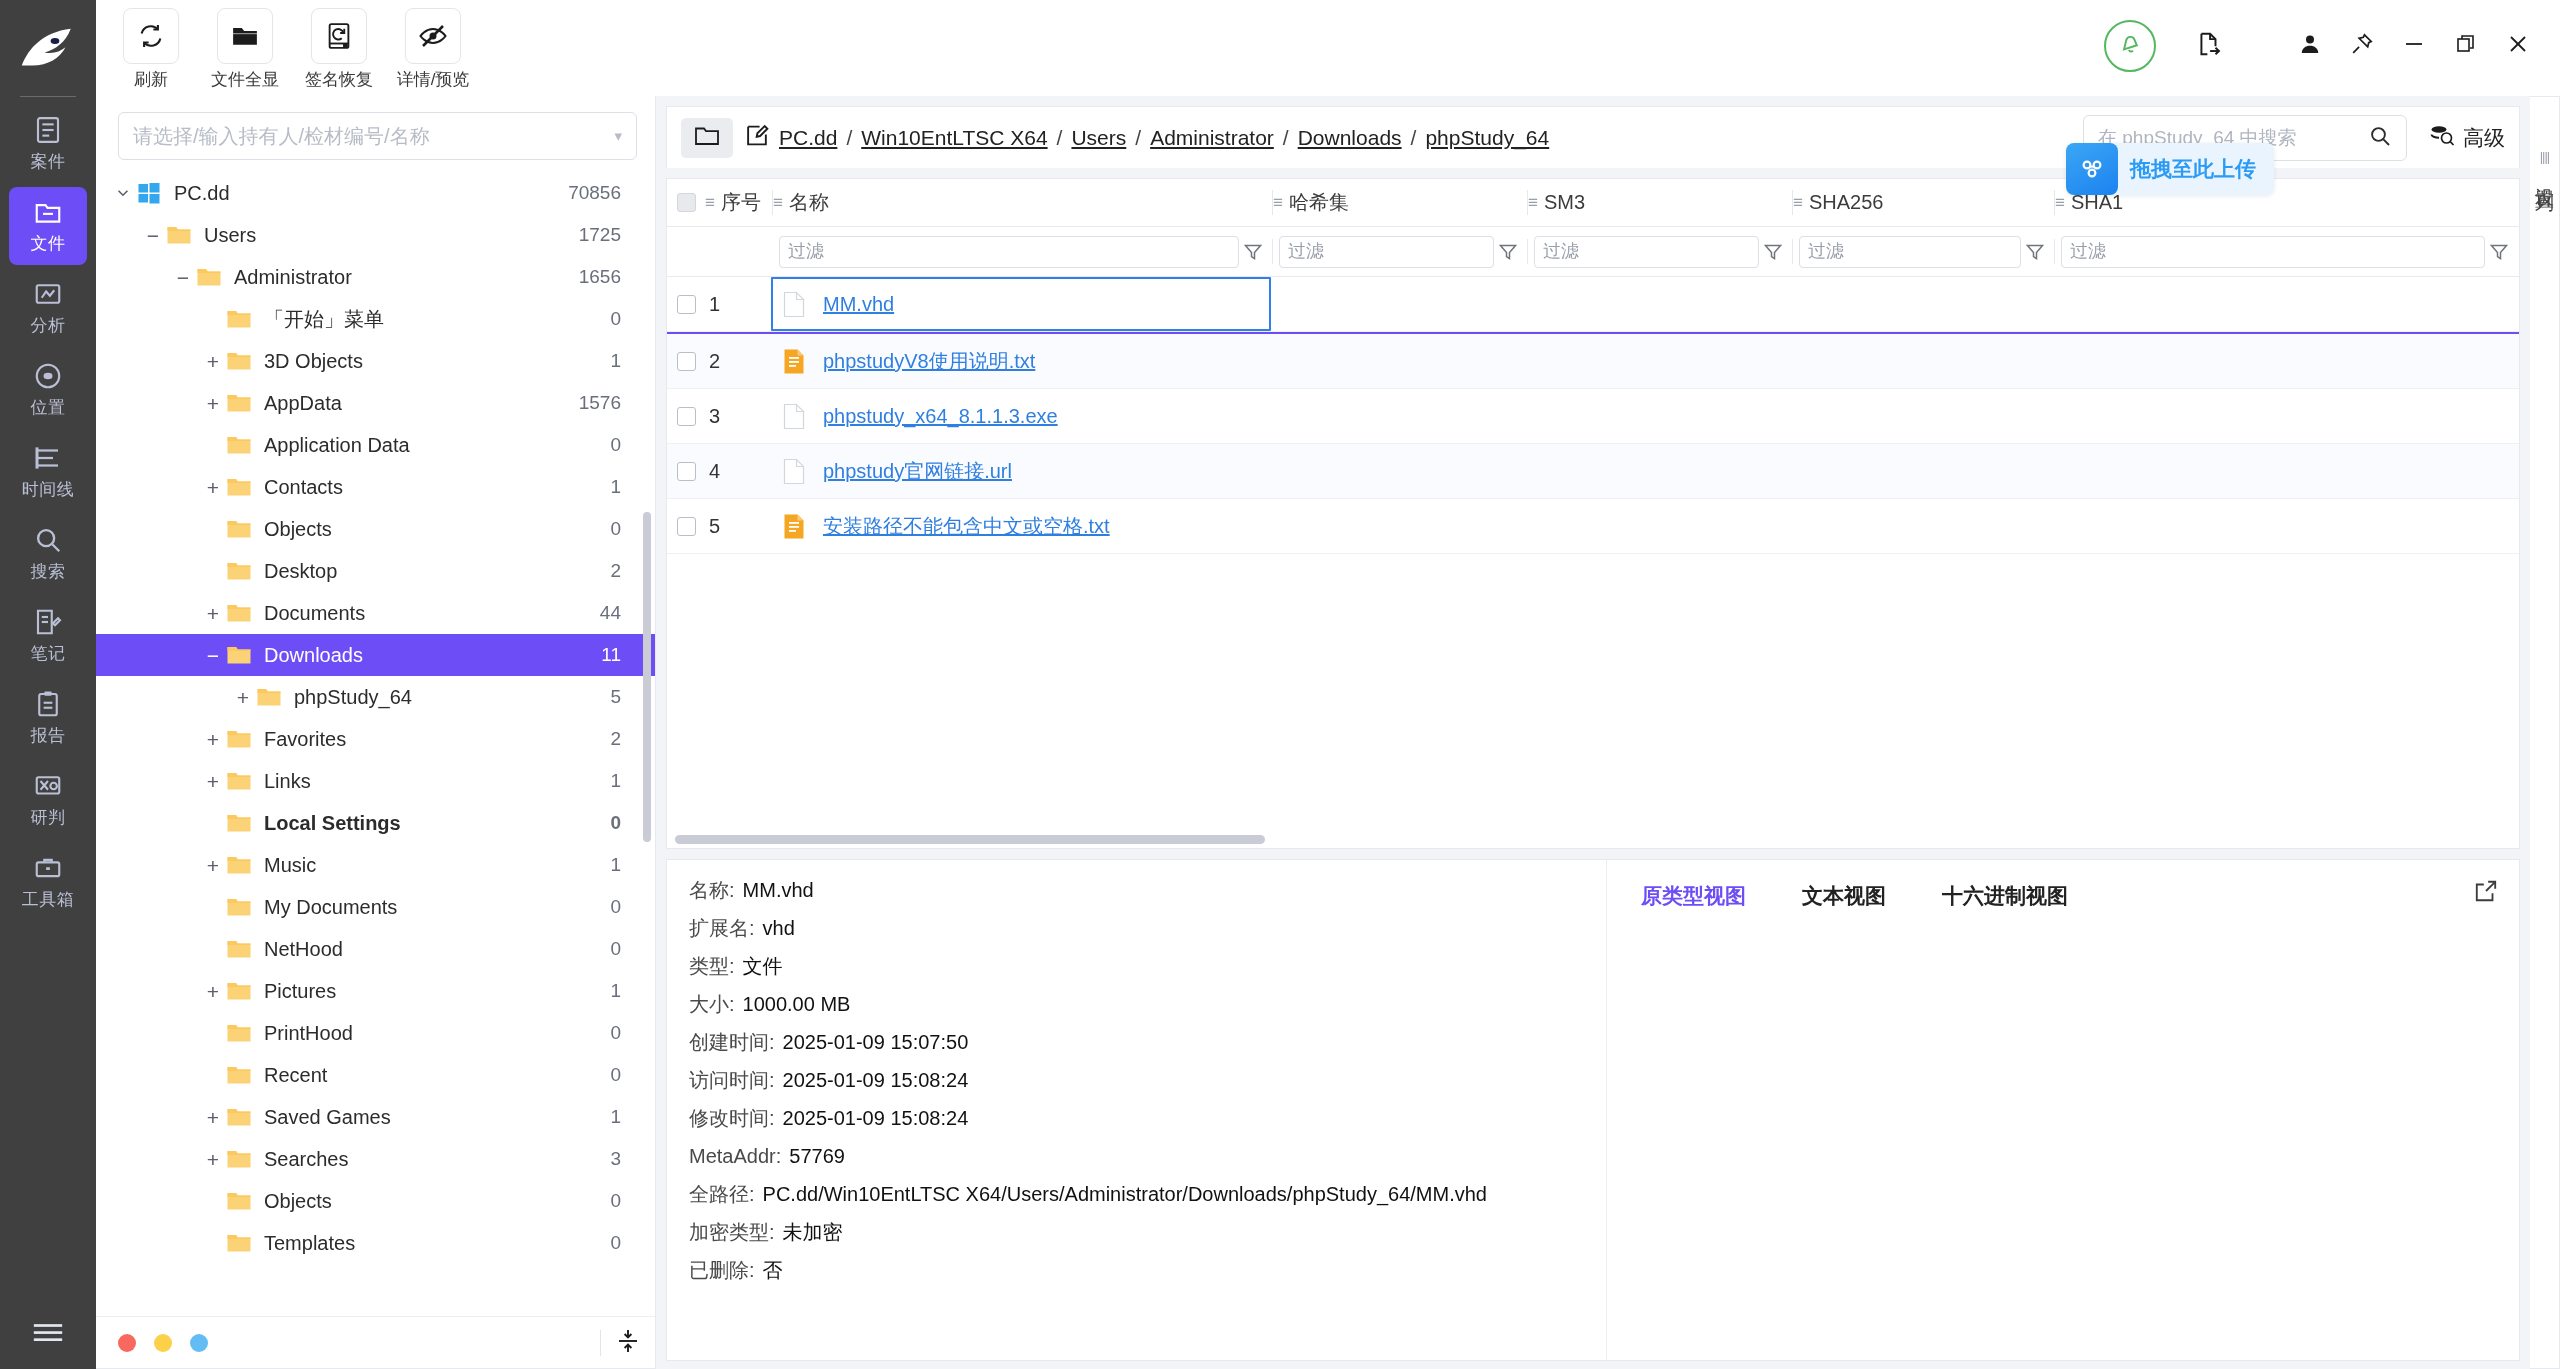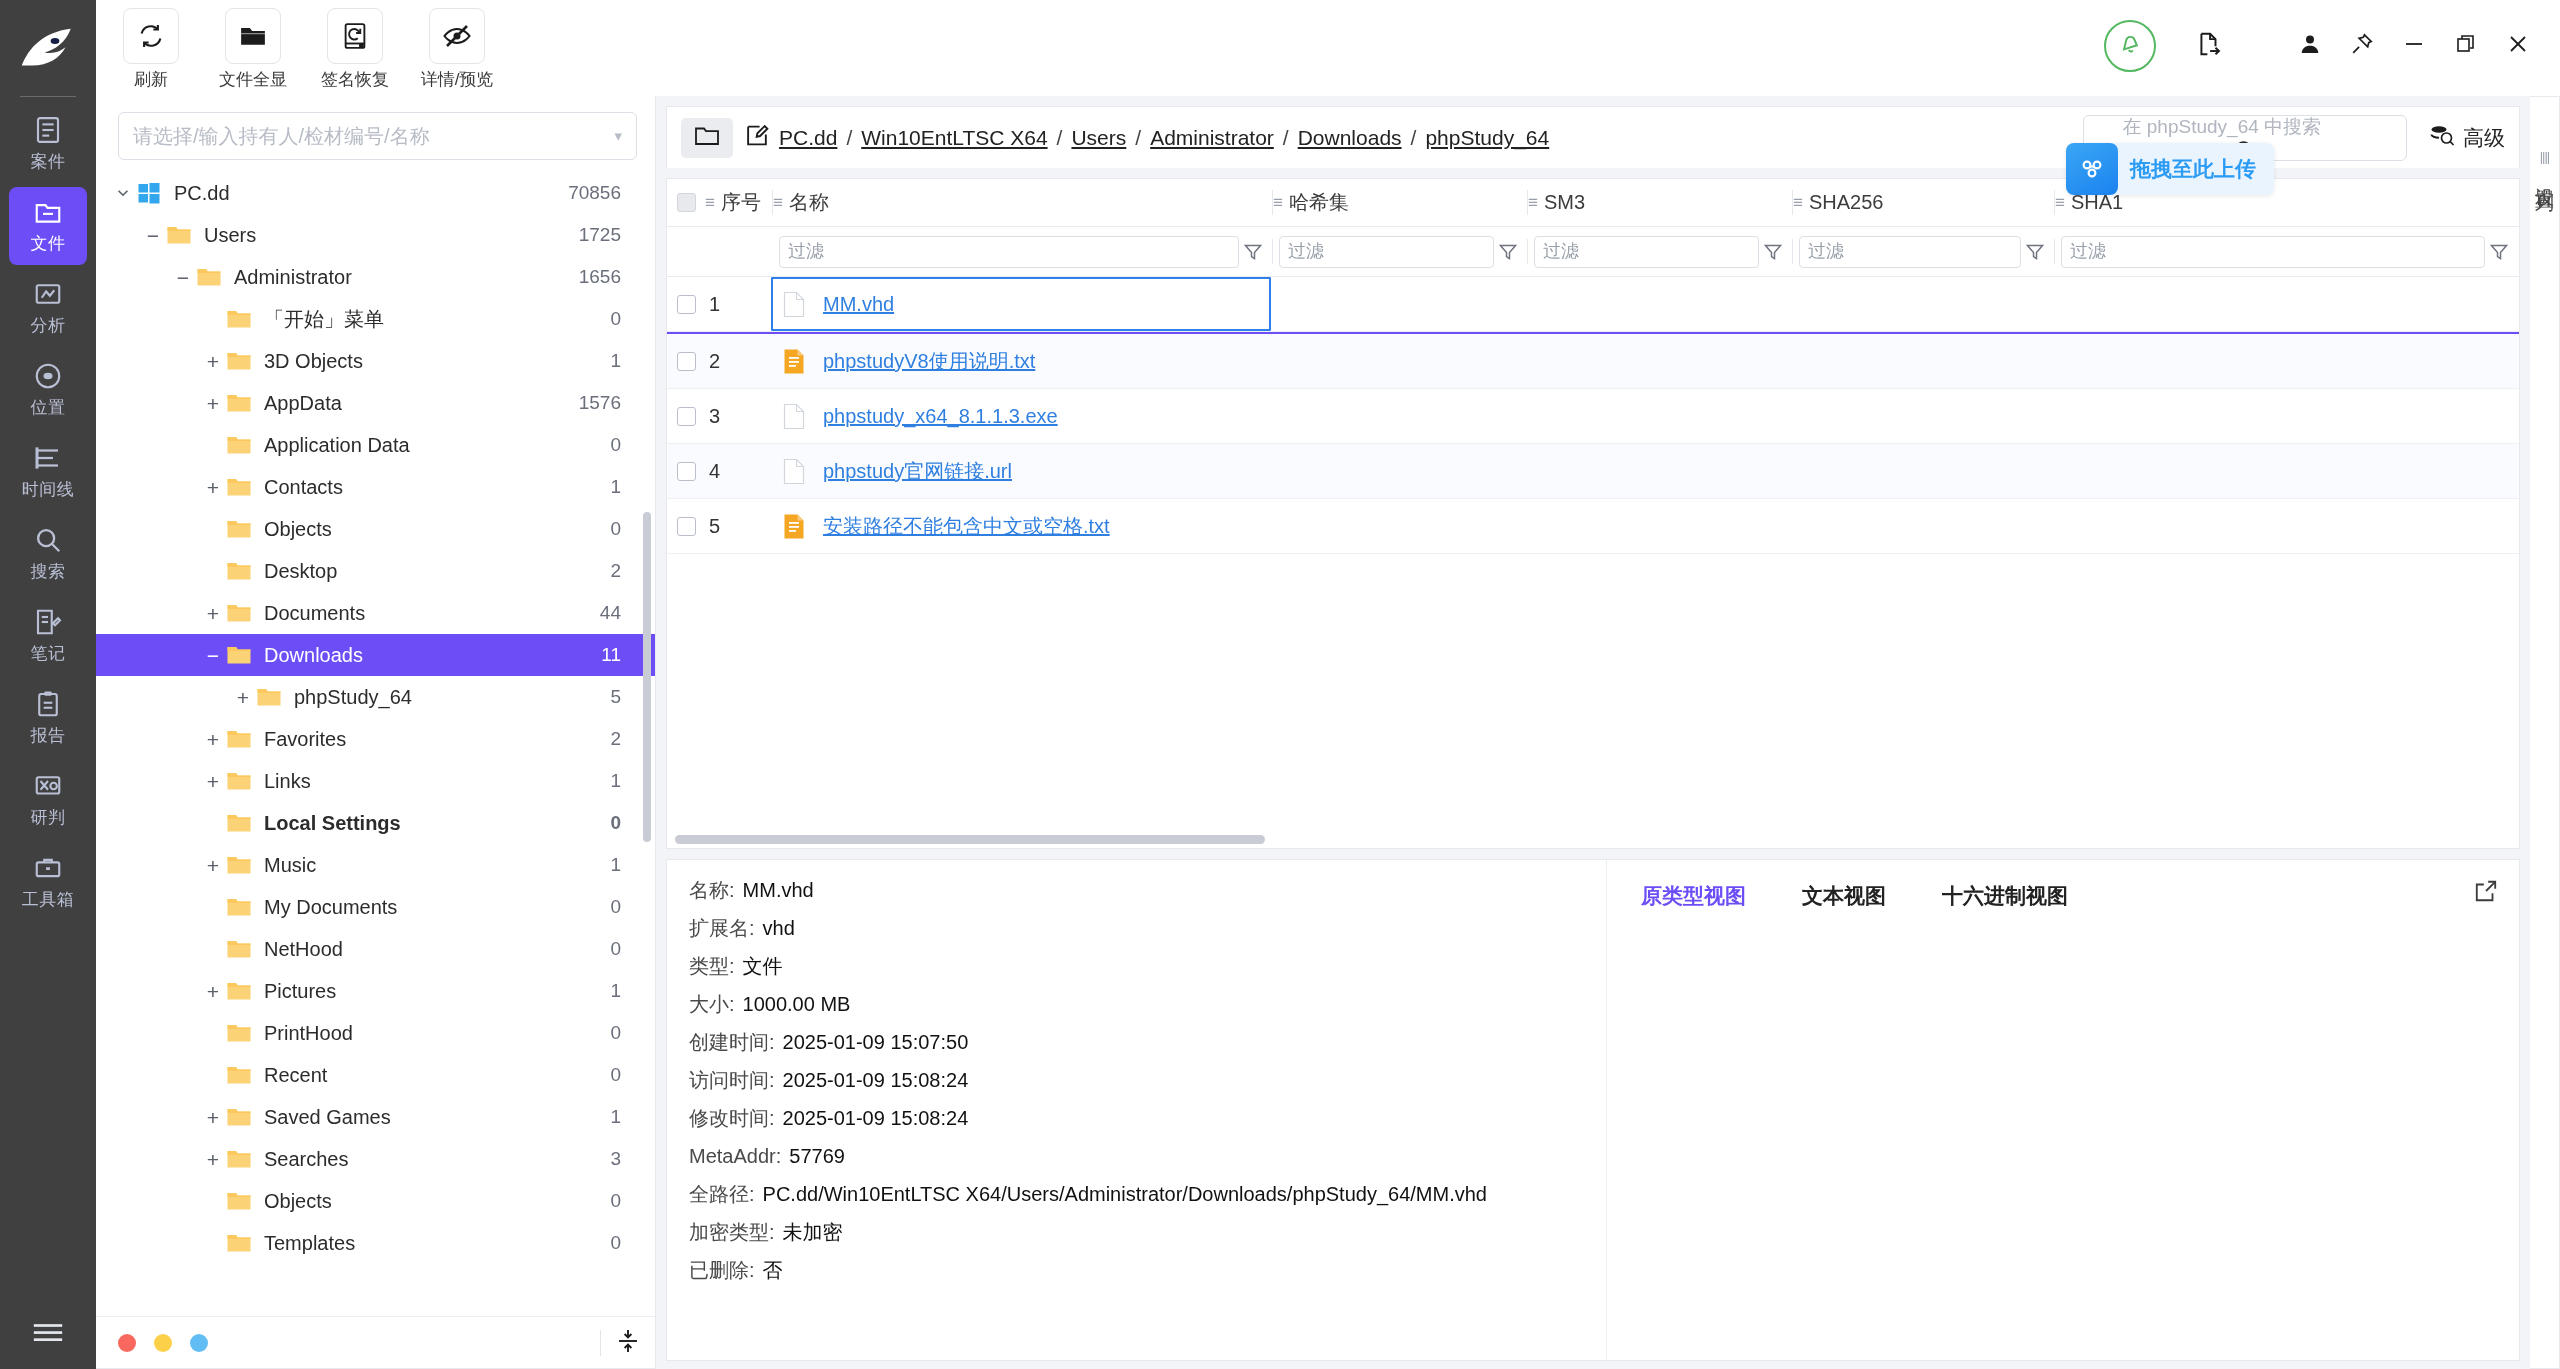--- a/index.html
+++ b/index.html
@@ -32,21 +32,21 @@
   .rail-bottom svg { width: 34px; height: 26px; }
 
   
   .main { flex: 1; display: flex; flex-direction: column; min-width: 0; background: #f3f4f8; }
 
   
   .topbar {
     height: 96px; background: #fff; display: flex; align-items: flex-start;
     padding: 8px 16px 0 22px; position: relative;
   }
-  .tool-group { display: flex; align-items: center; gap: 8px; }
+  .tool-group { display: flex; align-items: center; gap: 0; }
   .tool-btn {
     width: 66px; display: flex; flex-direction: column; align-items: center;
     cursor: pointer; margin-right: 28px;
   }
   .tool-ico {
     width: 56px; height: 56px; border: 1px solid #e3e5ea; border-radius: 8px;
     display: flex; align-items: center; justify-content: center; background: #fff;
   }
   .tool-ico svg { width: 30px; height: 30px; }
   .tool-txt { font-size: 17px; color: #3a3a3a; margin-top: 4px; white-space: nowrap; }
@@ -122,21 +122,21 @@
   }
   .crumb-folder svg { width: 26px; height: 22px; }
   .crumb-edit { width: 34px; display: flex; align-items: center; cursor: pointer; }
   .crumb-edit svg { width: 25px; height: 25px; }
   .crumbs { display: flex; align-items: center; font-size: 21px; color: #222; }
   .crumbs a { color: #222; text-decoration: underline; cursor: pointer; }
   .crumb-sp { margin: 0 9px; color: #444; }
   .crumb-right { margin-left: auto; display: flex; align-items: center; }
   .search-box {
     width: 324px; height: 46px; border: 1px solid #dcdfe6; border-radius: 6px;
-    display: flex; align-items: center; padding: 0 14px; flex-direction: column;
+    display: flex; align-items: center; padding: 0 14px;
   }
   .search-box input {
     flex: 1; border: none; outline: none; font-size: 19px; color: #333;
     font-family: "Liberation Sans", sans-serif; background: transparent;
   }
   .search-box input::placeholder { color: #b0b5bf; }
   .search-box svg { width: 24px; height: 24px; }
   .adv-btn { display: flex; align-items: center; margin-left: 22px; cursor: pointer; font-size: 21px; color: #222; text-align: center; }
   .adv-btn svg { width: 26px; height: 24px; margin-right: 8px; }
 

